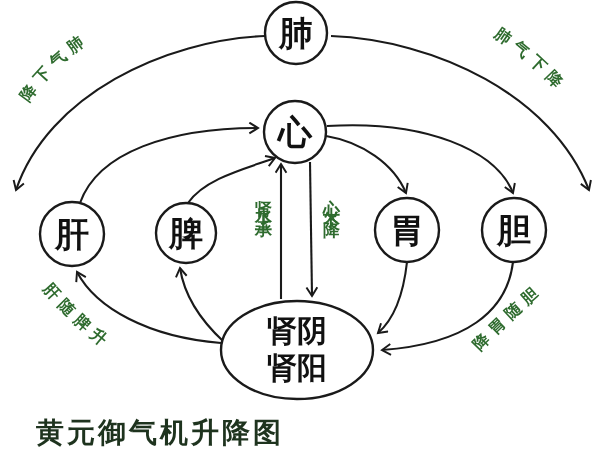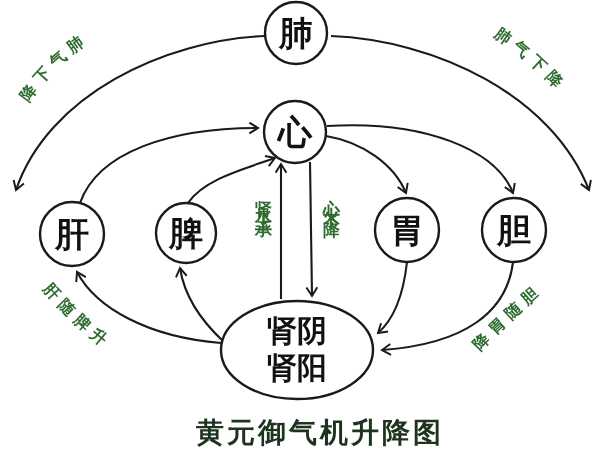--- a/index.html
+++ b/index.html
@@ -20,21 +20,21 @@
   .flow-label{
     font-family:"DejaVu Sans",sans-serif;
     font-size:16px;font-weight:600;fill:#2e6b2e;letter-spacing:6px;
   }
   .vlabel{
     position:absolute;writing-mode:vertical-rl;text-orientation:upright;
     color:#2e6b2e;font-size:17px;font-weight:600;letter-spacing:7px;
     line-height:20px;user-select:none;
   }
   .caption{
-    position:absolute;left:36px;width:568px;top:414px;text-align:center;
+    position:absolute;left:36px;width:568px;top:414px;text-align:left;
     font-family:"DejaVu Serif","Liberation Serif",serif;
     font-size:28px;font-weight:bold;color:#1e331e;letter-spacing:3px;
   }
 </style>
 </head>
 <body>
 
 <div class="frame">
   <svg width="604" height="469" viewBox="0 0 604 469">
     <defs>

